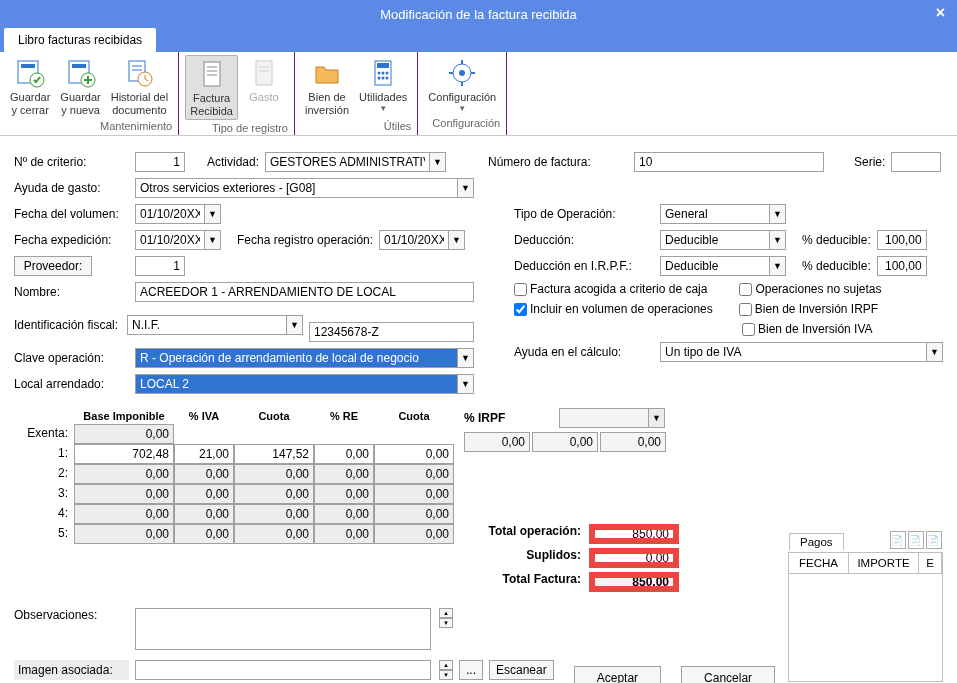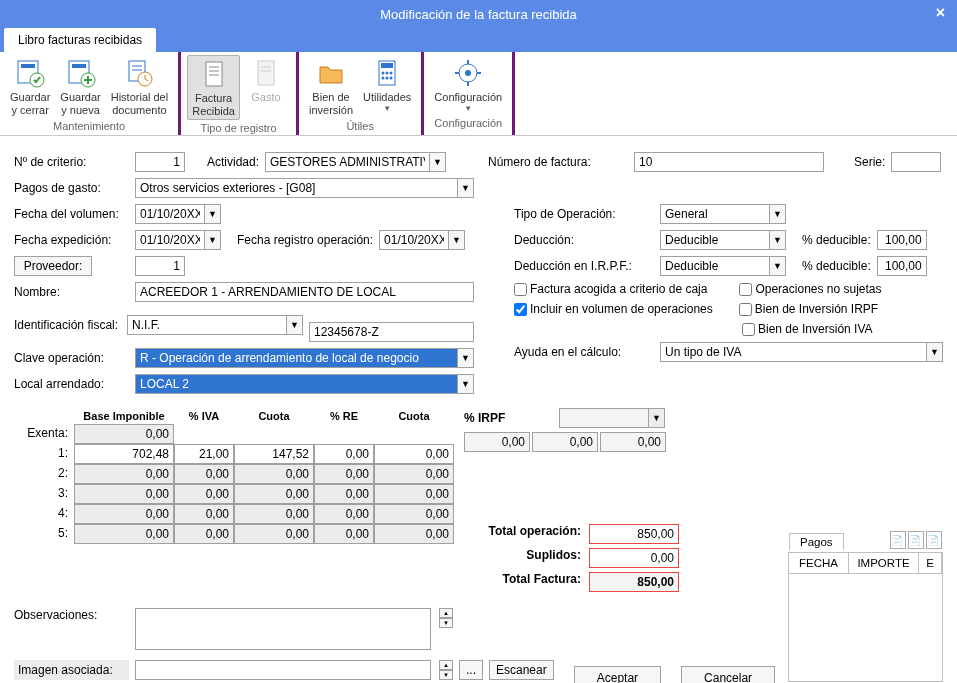--- a/index.html
+++ b/index.html
@@ -9,21 +9,21 @@
 .titlebar { background: #5b8ae6; color: #fff; height: 28px; display: flex; align-items: center; justify-content: center; position: relative; }
 .titlebar .title { font-size: 13px; }
 .titlebar .close { position: absolute; right: 12px; top: 4px; font-size: 16px; cursor: pointer; font-weight: bold; }
 
 
 .tabstrip { background: #5b8ae6; padding: 0 4px; }
 .tab { display: inline-block; background: #fff; padding: 5px 14px; font-size: 12px; border-radius: 2px 2px 0 0; }
 
 
 .ribbon { border-bottom: 1px solid #c9c9c9; display: flex; background: #fff; }
-.ribbon-group { border-right: 3px solid #701a75; padding: 3px 6px 1px 6px; display: flex; flex-direction: column; align-items: center; }
+.ribbon-group { border-right: 1px solid #701a75; padding: 3px 6px 1px 6px; display: flex; flex-direction: column; align-items: flex-end; }
 .ribbon-items { display: flex; gap: 2px; }
 .ribbon-btn { display: flex; flex-direction: column; align-items: center; padding: 2px 4px; cursor: pointer; min-width: 48px; }
 .ribbon-btn.selected { background: #e0e0e0; border: 1px solid #b0b0b0; border-radius: 2px; }
 .ribbon-btn .icon { width: 32px; height: 32px; margin-bottom: 2px; }
 .ribbon-btn .lbl { font-size: 11px; text-align: center; line-height: 1.15; color: #333; }
 .ribbon-btn.disabled .lbl { color: #aaa; }
 .ribbon-group-label { font-size: 11px; color: #666; text-align: center; margin-top: 2px; }
 
 
 .form { padding: 16px 14px 10px 14px; }
@@ -46,21 +46,21 @@
 .tbl { display: grid; grid-template-columns: 60px 100px 60px 80px 60px 80px; }
 .tbl .hd { font-weight: bold; text-align: center; padding: 2px 0; font-size: 11px; }
 .tbl .cell input { width: 100%; border: 1px solid #a0a0a0; height: 20px; text-align: right; padding-right: 4px; font-size: 12px; }
 .tbl .cell input.gray { background: #ececec; }
 .tbl .rowlabel { text-align: right; padding: 2px 6px 0 0; font-size: 12px; }
 
 
 .totals { }
 .totals .trow { display: flex; justify-content: flex-end; gap: 8px; margin-bottom: 4px; }
 .totals .tl { font-weight: bold; text-align: right; }
-.totals input { width: 90px; text-align: right; border: 1px solid #ef4444; height: 20px; padding-right: 4px; }
+.totals input { width: 90px; text-align: right; border: 6px solid #ef4444; height: 20px; padding-right: 4px; }
 
 
 .pagos-panel { border: 1px solid #bfbfbf; width: 155px; position: absolute; right: 14px; top: 416px; bottom: 28px; }
 .pagos-tab { position:absolute; top:-20px; left:0; background:#fff; border:1px solid #bfbfbf; border-bottom:none; padding:2px 10px; font-size:11.5px; }
 .pagos-icons { position:absolute; top:-22px; right:0; display:flex; gap:2px; }
 .pagos-icons span { width:16px; height:18px; border:1px solid #aaa; background:#fff; cursor:pointer; display:inline-flex; align-items:center; justify-content:center; font-size:10px; color:#888;}
 .pagos-header { display:flex; border-bottom:1px solid #bfbfbf; }
 .pagos-header div { border-right:1px solid #bfbfbf; padding:4px 4px; font-size:11.5px; text-align:center; }
 .pagos-header .c1{width:60px;} .pagos-header .c2{width:70px;} .pagos-header .c3{flex:1;}
 
@@ -217,21 +217,21 @@
     <span class="lbl w140">Número de factura:</span>
     <input type="text" style="width: 190px;" value="10">
     <span class="lbl" style="margin-left:24px">Serie:</span>
     <input type="text" style="width: 50px;" value="">
   </div>
 
   <div class="cols">
 
     <div class="leftcol">
       <div class="row">
-        <span class="lbl w115">Pagos de gasto:</span>
+        <span class="lbl w115">Ayuda de gasto:</span>
         <div style="display:flex;flex:1">
           <input type="text" style="flex: 1 1 0%;" value="Otros servicios exteriores - [G08]">
             <span class="dropdown-btn">▼</span>
         </div>
       </div>
       <div class="row">
         <span class="lbl w115">Fecha del volumen:</span>
         <div style="display:flex">
             <input type="text" style="width: 70px;" value="01/10/20XX">
             <span class="dropdown-btn">▼</span>

